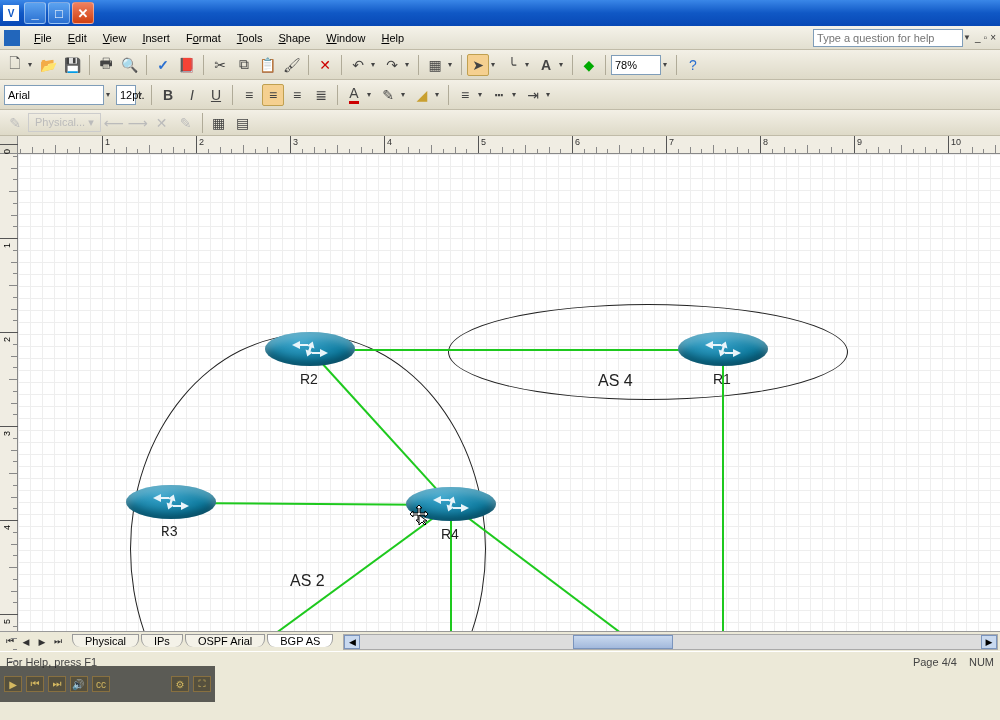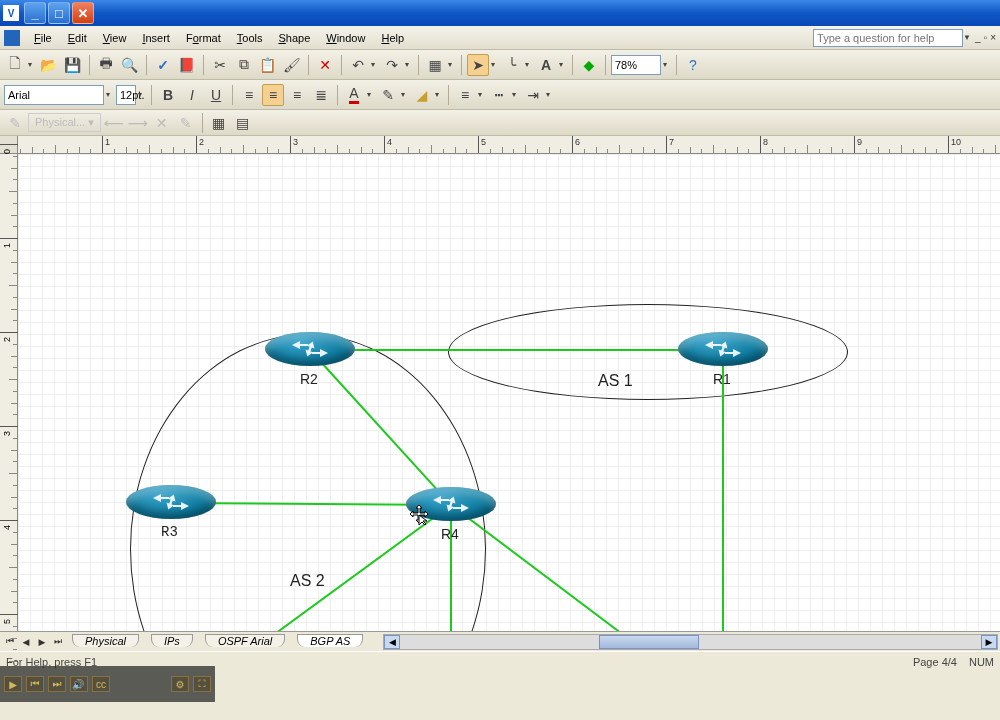--- a/index.html
+++ b/index.html
@@ -54,21 +54,21 @@
 .router { position: absolute; width: 90px; height: 34px; border-radius: 50%; background: radial-gradient(ellipse at 40% 30%, #3aa5cc, #0d7a9e 60%, #065a78); z-index: 2; box-shadow: inset 0 6px 8px rgba(255,255,255,0.3), inset 0 -6px 8px rgba(0,0,0,0.3); }
 .router::after { content: ''; position: absolute; inset: 0; border-radius: 50%; }
 .router svg { position:absolute; left:50%; top:50%; transform:translate(-50%,-50%); }
 .rlabel { position: absolute; font-size: 14px; color: #222; z-index: 3; }
 .aslabel { position: absolute; font-size: 16px; color: #222; z-index: 3; }
 .cursor-move { position:absolute; z-index:5; pointer-events:none; }
 
 
 .page-tabs { height: 20px; background: #ece9d8; display: flex; align-items: center; border-top: 1px solid #999; padding: 0 2px; }
 .nav-btn { width: 16px; height: 16px; display: flex; align-items: center; justify-content: center; font-size: 9px; color: #333; cursor: pointer; }
-.ptab { padding: 0 12px; background: #f4f2e8; border: 1px solid #999; border-bottom: none; border-radius: 0 0 8px 8px; margin-right: 12px; font-size: 11px; cursor: pointer; transform: translateY(-1px); font-style: italic; }
+.ptab { padding: 0 12px; background: #f4f2e8; border: 1px solid #999; border-bottom: none; border-radius: 0 0 8px 8px; margin-right: 2px; font-size: 11px; cursor: pointer; transform: translateY(-1px); }
 .ptab.active { background: white; font-weight: normal; }
 .hscroll { flex: 1; margin-left: 8px; height: 16px; background: #ddd; position: relative; border: 1px solid #aaa; }
 .hscroll-thumb { position: absolute; left: 35%; width: 100px; height: 100%; background: linear-gradient(to bottom,#c9d9ef,#a3b9dc); border: 1px solid #7a94bd; }
 .hscroll-btn { width: 16px; height: 14px; background: #c9d9ef; border: 1px solid #7a94bd; display: inline-flex; align-items: center; justify-content: center; font-size: 9px; }
 
 
 .statusbar { height: 20px; background: #ece9d8; border-top: 1px solid #fff; display: flex; align-items: center; padding: 0 6px; font-size: 11px; color: #444; }
 .status-right { margin-left: auto; display: flex; gap: 12px; }
 
 
@@ -360,21 +360,21 @@
       <div class="tick-minor" style="top: 542.25px; width: 4px;"></div>
       <div class="tick-major" style="top: 554px;"></div>
       <div class="tick-label" style="top: 564px;">6</div>
       <div class="tick-minor" style="top: 565.75px; width: 4px;"></div>
     </div>
   <div class="canvas-wrap">
     <div class="canvas" id="canvas">
         <div class="as-ellipse" style="left: 112px; top: 180px; width: 356px; height: 430px;"></div>
         <div class="aslabel" style="left: 272px; top: 418px;">AS 2</div>
         <div class="as-ellipse" style="left: 430px; top: 150px; width: 400px; height: 96px;"></div>
-        <div class="aslabel" style="left: 580px; top: 218px;">AS 1</div>
+        <div class="aslabel" style="left: 580px; top: 218px;">AS 4</div>
         <div class="link" style="left: 292px; top: 195px; width: 413px; transform: rotate(0deg);"></div>
         <div class="link" style="left: 292px; top: 195px; width: 209.538px; transform: rotate(47.7079deg);"></div>
         <div class="link" style="left: 153px; top: 348px; width: 280.007px; transform: rotate(0.409249deg);"></div>
         <div class="link" style="left: 433px; top: 350px; width: 347.023px; transform: rotate(143.791deg);"></div>
         <div class="link" style="left: 433px; top: 350px; width: 205px; transform: rotate(90deg);"></div>
         <div class="link" style="left: 433px; top: 350px; width: 340.601px; transform: rotate(37.0045deg);"></div>
         <div class="link" style="left: 705px; top: 195px; width: 360px; transform: rotate(90deg);"></div>
         <div class="router" style="left: 660px; top: 178px;">
           <svg width="48" height="20" viewBox="0 0 48 20">
             <g fill="#e8f4fa">

